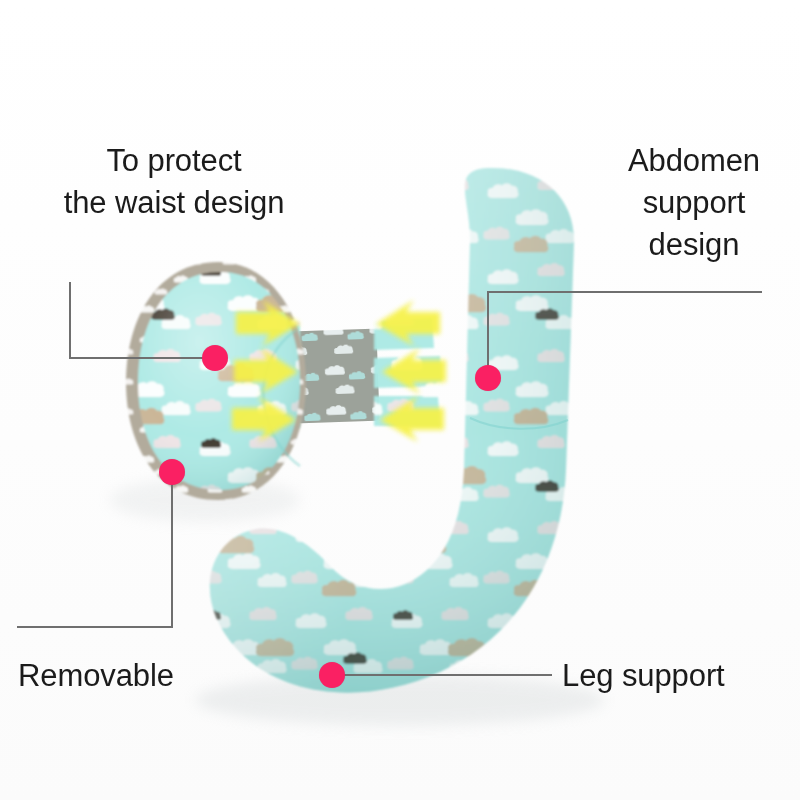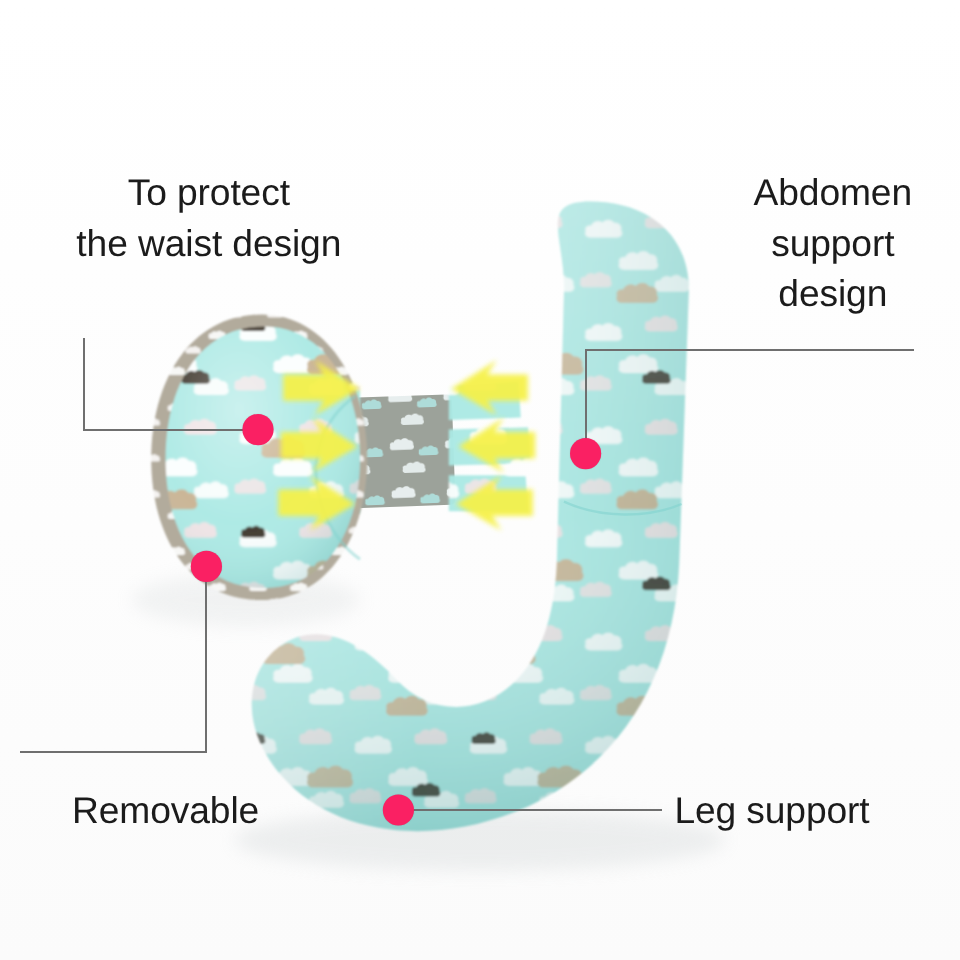--- a/index.html
+++ b/index.html
@@ -58,21 +58,21 @@
   #callout-abdomen {
     left: 596px;
     top: 140px;
     width: 196px;
     text-align: center;
   }
   #callout-removable {
     left: 18px;
     top: 655px;
     width: 240px;
-    text-align: center;
+    text-align: left;
   }
   #callout-leg {
     left: 562px;
     top: 655px;
     width: 250px;
     text-align: left;
   }
 
   
   .marker {

